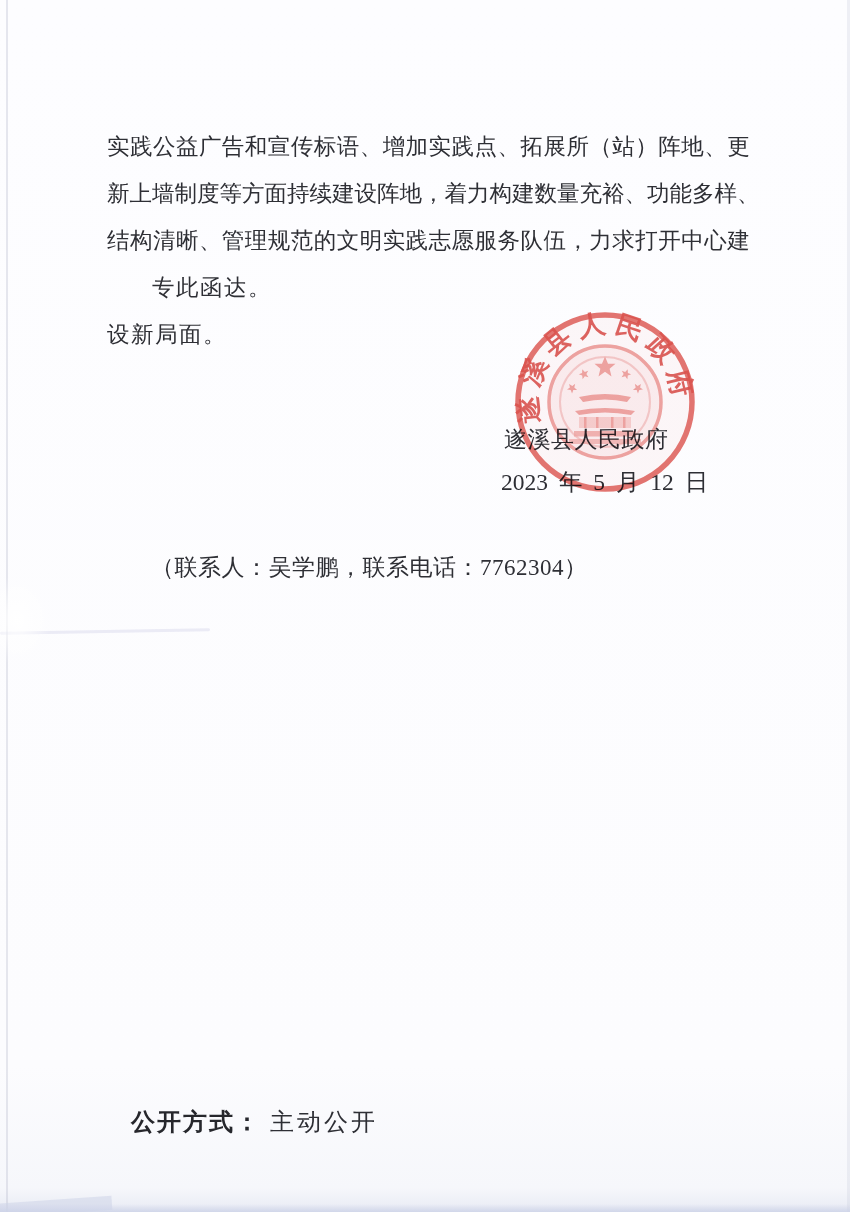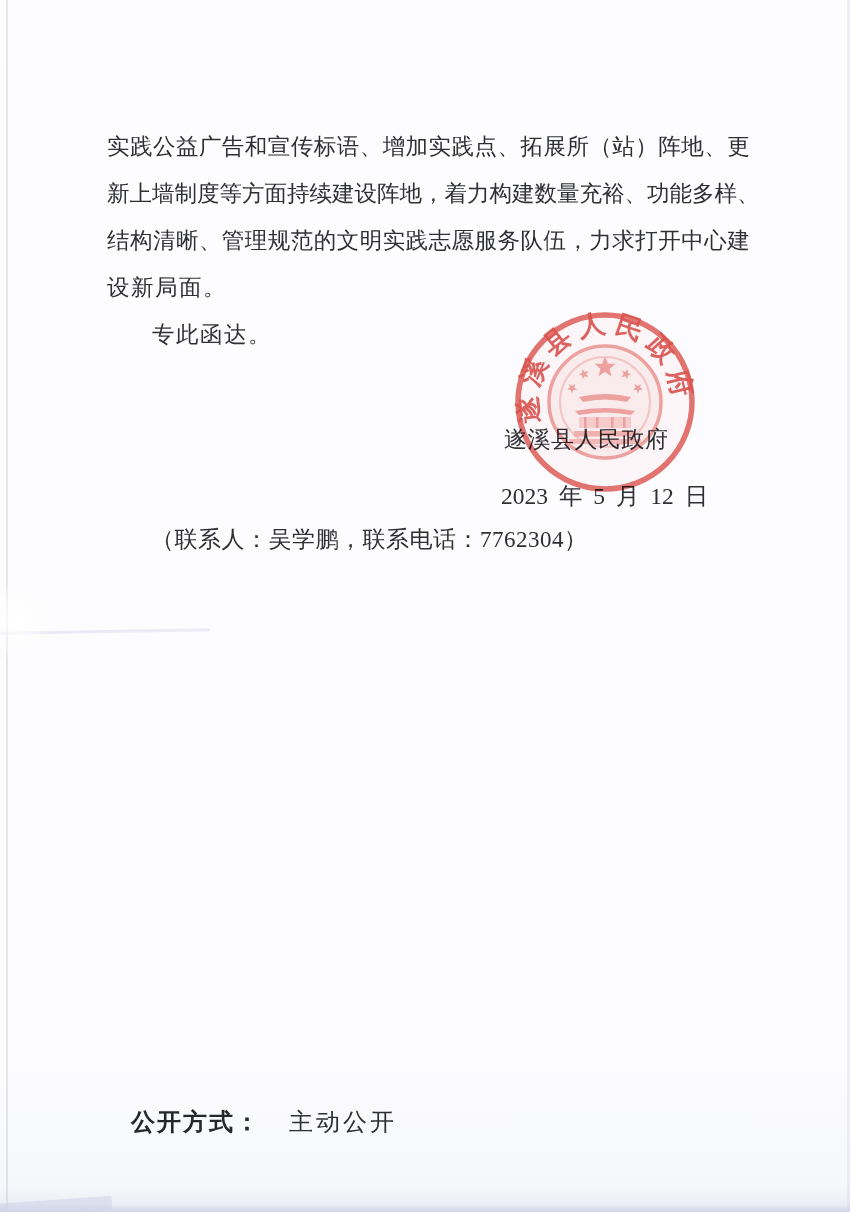--- a/index.html
+++ b/index.html
@@ -31,32 +31,32 @@
   .doc-body { position:absolute; left:107px; top:123px; width:643px; }
   .jline { display:flex; justify-content:space-between; align-items:center;
            height:47px; font-size:22.5px; white-space:pre; }
   .pline { display:flex; align-items:center; height:47px; font-size:22.5px;
            letter-spacing:1.5px; white-space:pre; }
   .pline.indent { padding-left:45px; }
 
   
   .signature { position:absolute; left:504px; top:424px; font-size:23px;
                letter-spacing:0.5px; z-index:2; white-space:pre; }
-  .doc-date  { position:absolute; left:501px; top:480px; font-size:23.5px;
+  .doc-date  { position:absolute; left:501px; top:466px; font-size:23.5px;
                word-spacing:5px; z-index:2; white-space:pre; }
 
   
-  .contact { position:absolute; left:151px; top:524px; font-size:23px;
+  .contact { position:absolute; left:151px; top:552px; font-size:23px;
              letter-spacing:0.5px; white-space:pre; }
 
   
   .footer { position:absolute; left:107px; top:1079px; font-size:24px; white-space:pre; }
   .footer .label { font-family:Liberation Sans, sans-serif;
                    font-weight:700; letter-spacing:2px; color:#26272c; }
-  .footer .value { margin-left:28px; letter-spacing:3px; }
+  .footer .value { margin-left:9px; letter-spacing:3px; }
 
   
   .seal { position:absolute; left:500px; top:297px; width:210px; height:210px;
           z-index:3; mix-blend-mode:multiply; opacity:.92; filter:blur(.3px);
           pointer-events:none; }
 </style>
 </head>
 <body>
 
 <div class="page">
@@ -65,22 +65,22 @@
   <div class="edge-right"></div>
   <div class="crease"></div>
   <div class="glare"></div>
   <div class="corner-fold"></div>
   <div class="edge-bottom"></div>
 
   <div class="doc-body">
     <div class="jline"><span>实</span><span>践</span><span>公</span><span>益</span><span>广</span><span>告</span><span>和</span><span>宣</span><span>传</span><span>标</span><span>语</span><span>、</span><span>增</span><span>加</span><span>实</span><span>践</span><span>点</span><span>、</span><span>拓</span><span>展</span><span>所</span><span>（</span><span>站</span><span>）</span><span>阵</span><span>地</span><span>、</span><span>更</span></div>
     <div class="jline"><span>新</span><span>上</span><span>墙</span><span>制</span><span>度</span><span>等</span><span>方</span><span>面</span><span>持</span><span>续</span><span>建</span><span>设</span><span>阵</span><span>地</span><span>，</span><span>着</span><span>力</span><span>构</span><span>建</span><span>数</span><span>量</span><span>充</span><span>裕</span><span>、</span><span>功</span><span>能</span><span>多</span><span>样</span><span>、</span></div>
     <div class="jline"><span>结</span><span>构</span><span>清</span><span>晰</span><span>、</span><span>管</span><span>理</span><span>规</span><span>范</span><span>的</span><span>文</span><span>明</span><span>实</span><span>践</span><span>志</span><span>愿</span><span>服</span><span>务</span><span>队</span><span>伍</span><span>，</span><span>力</span><span>求</span><span>打</span><span>开</span><span>中</span><span>心</span><span>建</span></div>
+    <div class="pline indent">专此函达。</div>
     <div class="pline">设新局面。</div>
-    <div class="pline indent">专此函达。</div>
   </div>
 
   <div class="signature">遂溪县人民政府</div>
   <div class="doc-date">2023 年 5 月 12 日</div>
 
   <div class="contact">（联系人：吴学鹏，联系电话：7762304）</div>
 
   <div class="footer">
     <span class="label">公开方式：</span><span class="value">主动公开</span>
   </div>

